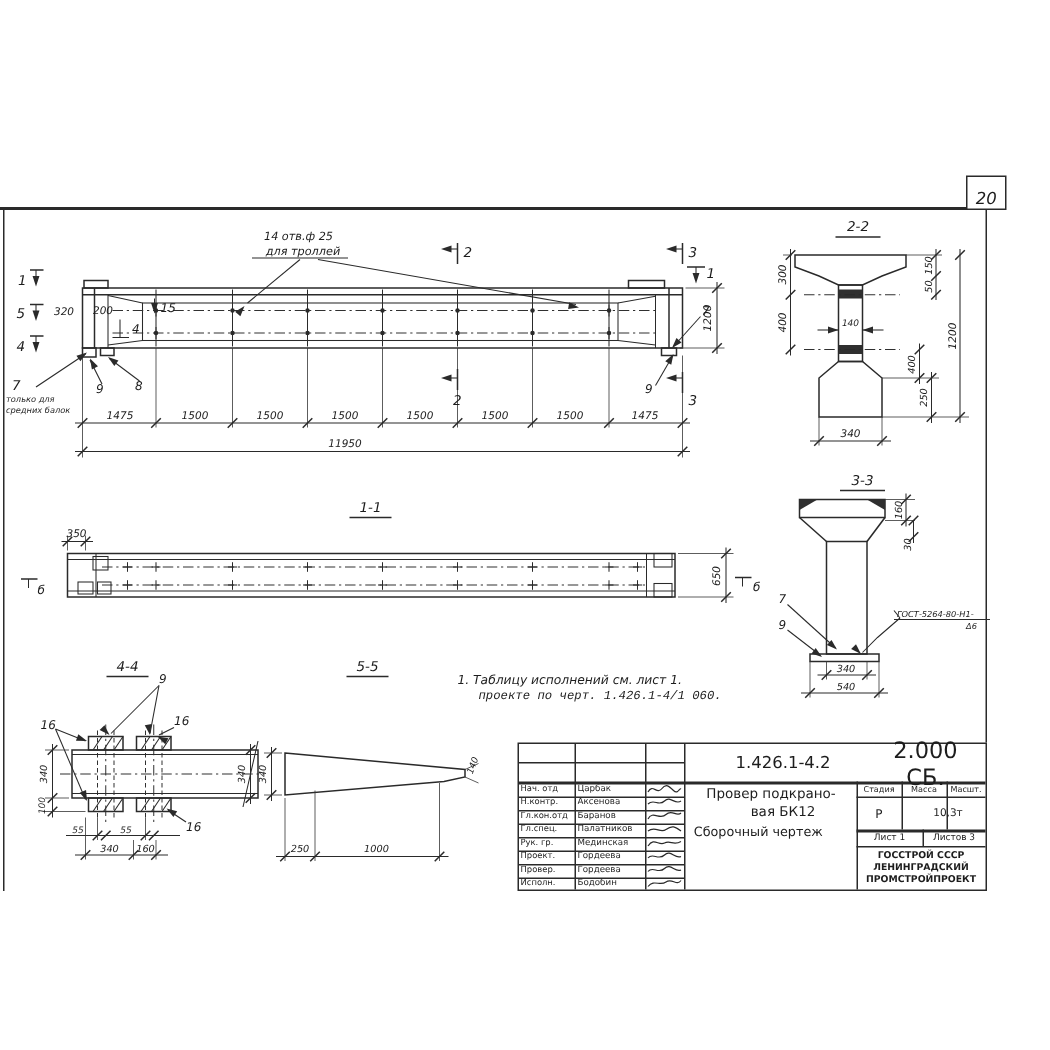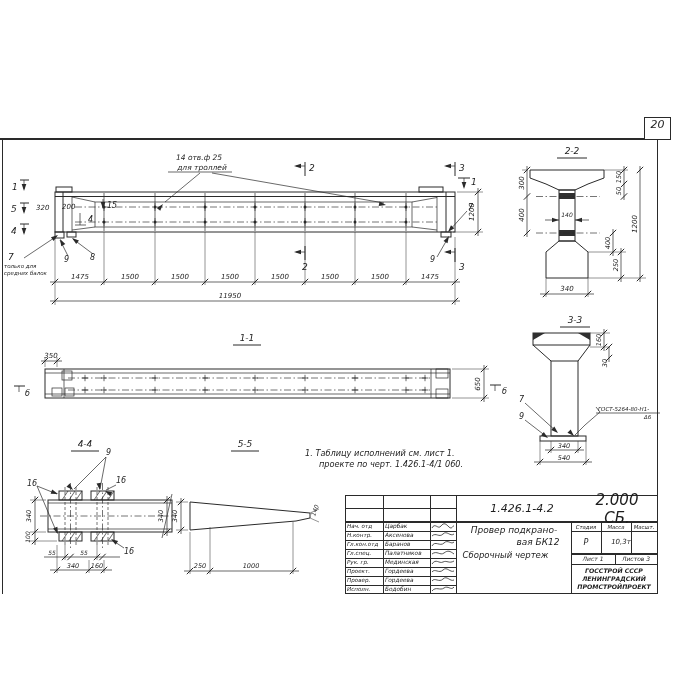--- a/index.html
+++ b/index.html
@@ -11,26 +11,26 @@
   .ln .ext{stroke-width:.55;stroke:#3a3a3a;}
   .ln .dd{stroke-dasharray:7 2.5 1.5 2.5;stroke-width:.65;}
   .ln .dsh{stroke-dasharray:3 2;stroke-width:.65;}
   .ln .solid{fill:#2f2f2f;stroke:none;}
   .frame{position:absolute;background:#2a2a2a;}
   .t55{font-size:5.5px;} .t6{font-size:6px;} .t65{font-size:6.5px;}
   .t7{font-size:7px;} .t75{font-size:7.5px;} .t8{font-size:8px;} .t9{font-size:9px;}
   .mid{text-anchor:middle;}
   #notes{position:absolute;left:305px;top:448px;width:225px;font-size:8.2px;
          font-style:italic;line-height:11px;}
-  #notes .ind{padding-left:14px;}
+  #notes .ind{padding-left:14px;font-family:Liberation Mono, monospace;}
   #pagebox{position:absolute;left:644px;top:117px;width:25px;height:21px;border:1.6px solid #2a2a2a;
-           display:flex;align-items:flex-start;justify-content:center;font-size:11px;font-style:italic;background:#fff;}
+           display:flex;align-items:flex-end;justify-content:center;font-size:11px;font-style:italic;background:#fff;}
   
   #tblock{position:absolute;left:345px;top:495px;width:311px;height:97px;border:1.8px solid #2a2a2a;
-          font-style:italic;background:#fff;}
+          background:#fff;}
   #tblock .cell{position:absolute;}
   #tblock .vl{position:absolute;width:1px;background:#2a2a2a;}
   #tblock .hl{position:absolute;height:1px;background:#2a2a2a;}
   #tblock .hl2{position:absolute;height:1.5px;background:#2a2a2a;}
   .ctr{display:flex;align-items:center;justify-content:center;text-align:center;}
   .sigrow{position:absolute;left:0;height:9px;width:110px;}
   .sigrow .role{position:absolute;left:1px;top:1px;width:35px;font-size:5.6px;white-space:nowrap;overflow:hidden;}
   .sigrow .nm{position:absolute;left:39px;top:1px;width:44px;font-size:5.8px;white-space:nowrap;overflow:hidden;}
   .sigrow svg{position:absolute;left:85px;top:0;}
 </style>
@@ -572,28 +572,28 @@
     </div>
     <div class="sigrow" style="top:89px;">
       <span class="role">Исполн.</span>
       <span class="nm">Бодобин</span>
       <svg width="24" height="8" viewBox="0 0 24 8">
           <path d="M1 6 C5 1,9 6,13 3 S20 6,23 2" fill="none" stroke="#2a2a2a" stroke-width=".8"></path>
         </svg>
     </div>
 
     <div class="cell ctr" style="left:112px;top:28px;width:112px;height:12px;font-size:9px;">Провер подкрано-</div>
-    <div class="cell ctr" style="left:112px;top:40px;width:112px;height:12px;font-size:9px;padding-left:24px;">вая БК12</div>
+    <div class="cell ctr" style="left:112px;top:40px;width:128px;height:12px;font-size:9px;">вая БК12</div>
     <div class="cell ctr" style="left:112px;top:53px;width:95px;height:12px;font-size:8.5px;text-align:right;">Сборочный чертеж</div>
 
     <div class="cell ctr" style="left:226px;top:26px;width:28px;height:9px;font-size:5.4px;">Стадия</div>
     <div class="cell ctr" style="left:256px;top:26px;width:28px;height:9px;font-size:5.4px;">Масса</div>
     <div class="cell ctr" style="left:286px;top:26px;width:24px;height:9px;font-size:5.4px;">Масшт.</div>
     <div class="cell ctr" style="left:226px;top:37px;width:28px;height:18px;font-size:8px;">Р</div>
-    <div class="cell ctr" style="left:261px;top:37px;width:28px;height:18px;font-size:7px;">10,3т</div>
+    <div class="cell ctr" style="left:272px;top:37px;width:28px;height:18px;font-size:7px;">10,3т</div>
     <div class="cell ctr" style="left:226px;top:58px;width:42px;height:9px;font-size:6px;">Лист 1</div>
     <div class="cell ctr" style="left:270px;top:58px;width:40px;height:9px;font-size:6px;">Листов 3</div>
 
     <div class="cell ctr" style="left:226px;top:70px;width:84px;height:8px;font-size:6.2px;font-weight:600;">ГОССТРОЙ СССР</div>
     <div class="cell ctr" style="left:226px;top:78px;width:84px;height:8px;font-size:6.2px;font-weight:600;">ЛЕНИНГРАДСКИЙ</div>
     <div class="cell ctr" style="left:226px;top:86px;width:84px;height:8px;font-size:6.2px;font-weight:600;">ПРОМСТРОЙПРОЕКТ</div>
   </div>
 
 </div>
 

